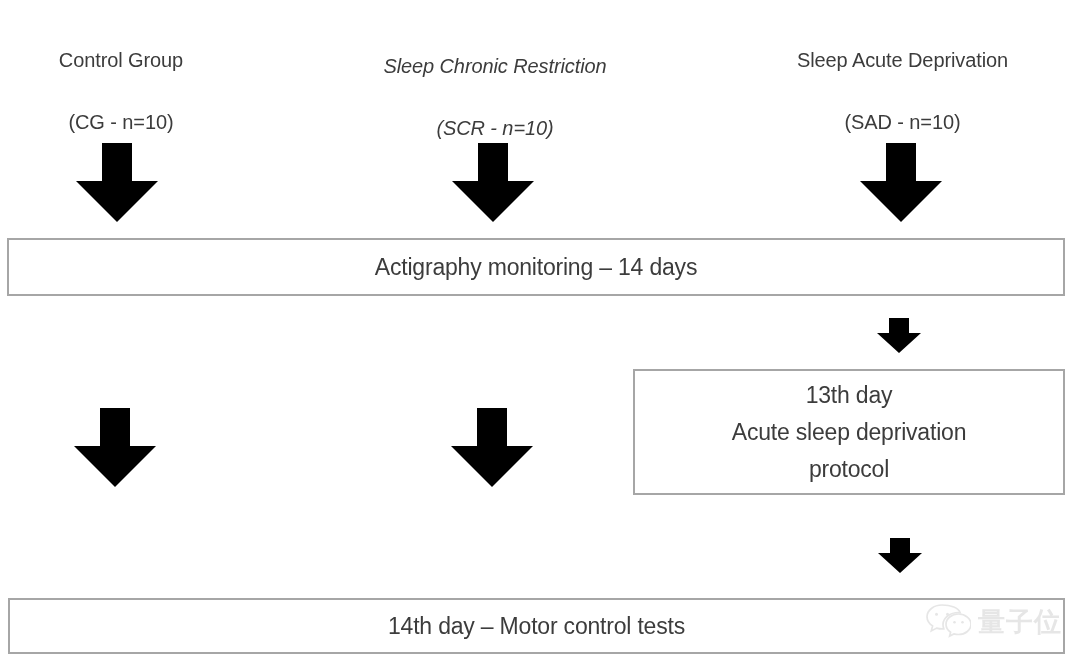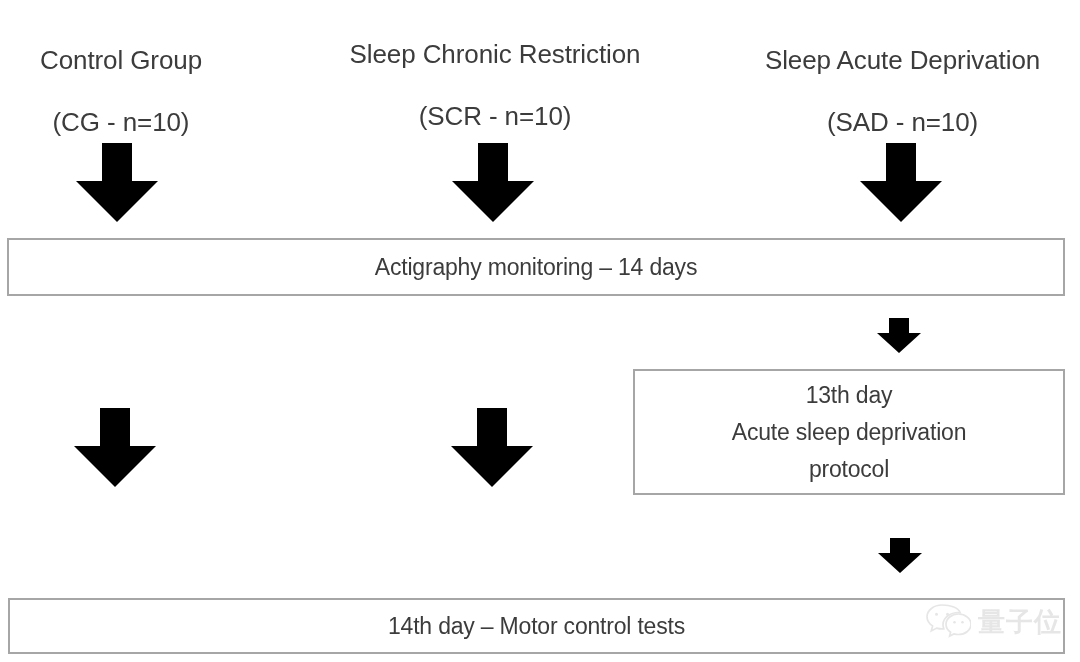--- a/index.html
+++ b/index.html
@@ -16,21 +16,21 @@
     height: 662px;
     background: #ffffff;
     overflow: hidden;
   }
 
   
   .group-label {
     position: absolute;
     text-align: center;
     color: #3c3c3c;
-    font-size: 26px;
+    font-size: 20px;
     line-height: 31px;
     font-weight: 400;
     letter-spacing: -0.1px;
     white-space: pre-line;
   }
   .group-label .l1 { display: block; }
   .group-label .l2 { display: block; }
 
   
   .flow-box {
@@ -77,21 +77,21 @@
 </head>
 <body>
 
 <div id="canvas">
 
   <div class="group-label" style="left:0px; top:14px; width:242px;">
     <span class="l1">Control Group</span>
     <span class="l2">(CG - n=10)</span>
   </div>
 
-  <div class="group-label" style="left:320px; top:8px; width:350px;">
+  <div class="group-label" style="left:320px; top:20px; width:350px;font-style:italic;">
     <span class="l1">Sleep Chronic Restriction</span>
     <span class="l2">(SCR - n=10)</span>
   </div>
 
   <div class="group-label" style="left:730px; top:14px; width:345px;">
     <span class="l1">Sleep Acute Deprivation</span>
     <span class="l2">(SAD - n=10)</span>
   </div>
 
   <div class="arrow" style="left:75px; top:143px;">

